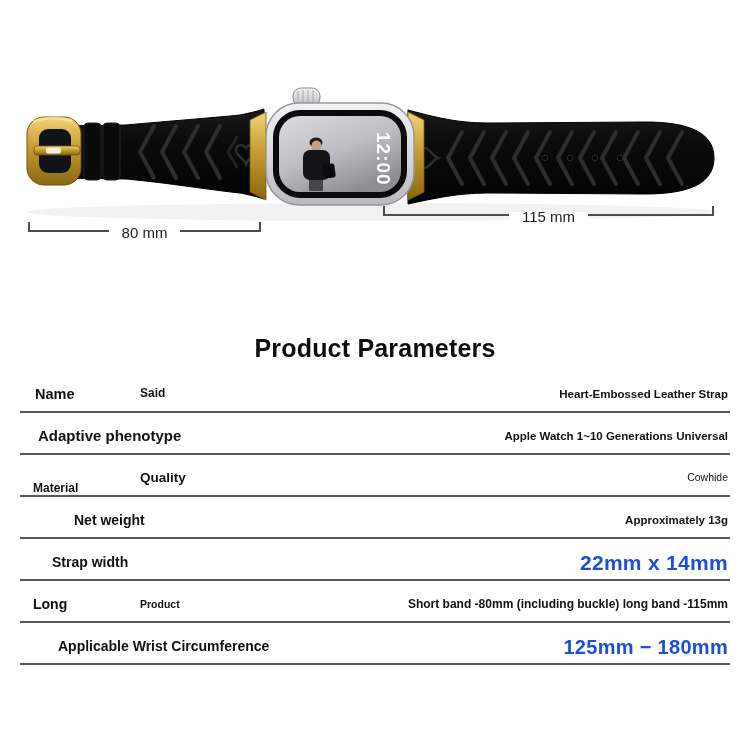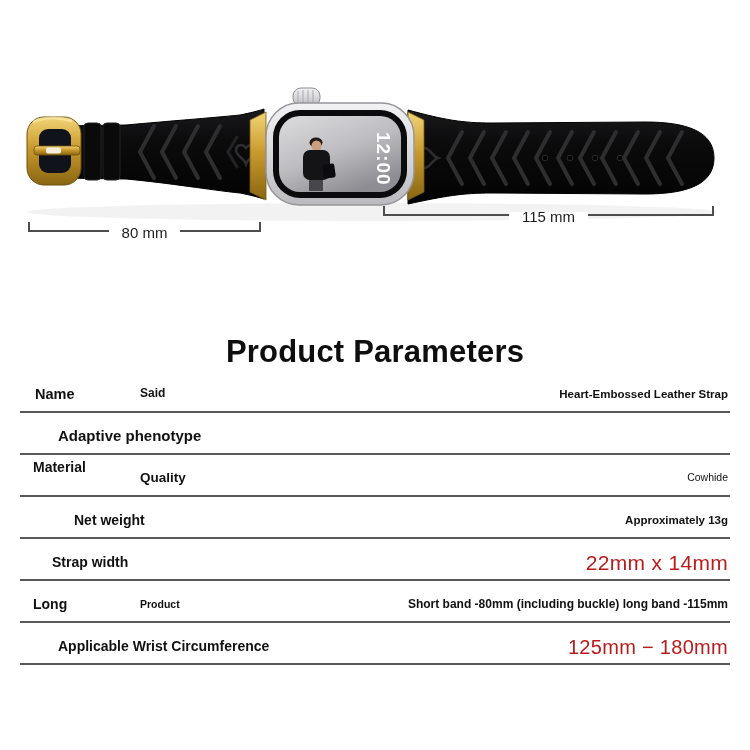--- a/index.html
+++ b/index.html
@@ -15,43 +15,43 @@
   .dim { position:absolute; display:flex; align-items:flex-end; height:12px; }
   .dim-tick { width:2px; height:10px; background:#4d4d4d; }
   .dim-seg { flex:1; height:2px; background:#4d4d4d; }
   .dim-label { font-size:15px; line-height:10px; color:#1d1d1d; background:#fff;
                padding:0 13px; transform:translateY(6px); white-space:nowrap; }
   .dim-short { left:28px;  top:220px; width:233px; }
   .dim-long  { left:383px; top:204px; width:331px; }
 
   
   .section-title { position:absolute; top:334px; left:0; width:750px; text-align:center;
-                   font-size:31px; font-weight:bold; letter-spacing:0.2px; color:#0e0e0e; }
+                   font-size:25px; font-weight:bold; letter-spacing:0.2px; color:#0e0e0e; }
 
   
   .ptable { position:absolute; left:20px; top:371px; width:710px; }
   .prow   { position:relative; height:42px; border-bottom:2px solid #59595b; }
   .plabel { position:absolute; bottom:9px;  font-weight:bold; font-size:14px; color:#111; white-space:nowrap; }
   .psub   { position:absolute; left:120px; bottom:11px; font-weight:bold; font-size:12px; color:#111; white-space:nowrap; }
   .pval   { position:absolute; right:2px; white-space:nowrap; color:#111; }
 
   .r1 .plabel { left:15px; font-size:14.5px; }
-  .r2 .plabel { left:18px; font-size:15px;margin-left:20px; }
-  .r3 .plabel { left:13px; font-size:14px; bottom:20px; }   
+  .r2 .plabel { left:18px; font-size:15px; }
+  .r3 .plabel { left:13px; font-size:12px; bottom:0; }   
   .r3 .psub   { font-size:13.5px; bottom:10px; }             
   .r4 .plabel { left:46px;padding-left:8px; }
   .r5 .plabel { left:32px; }
   .r6 .plabel { left:13px; }
   .r6 .psub   { font-size:10.5px; }
   .r7 .plabel { left:6px;margin-left:32px; }
 
   .val-sm { bottom:11px; font-weight:bold; font-size:11.5px; }
   .val-xs { bottom:12px; font-weight:normal; font-size:10.5px; }
   .val-md { bottom:10px; font-weight:bold; font-size:12px; }
-  .val-lg { bottom:4px;  font-weight:normal; font-size:21px; color:#b91c1c; letter-spacing:0.3px; }
+  .val-lg { bottom:4px;  font-weight:bold; font-size:21px; color:#1d4ed8; letter-spacing:0.3px; }
   .r7 .val-lg { font-size:20px; }
 </style>
 </head>
 <body>
 
 <div class="page">
 
   <div class="hero">
     <svg width="750" height="190" viewBox="0 0 750 190">
       <defs>
@@ -171,20 +171,21 @@
 
     <div class="prow r1">
       <span class="plabel">Name</span>
       <span class="psub">Said</span>
       <span class="pval val-sm">Heart-Embossed Leather Strap</span>
     </div>
 
     <div class="prow r2">
       <span class="plabel">Adaptive phenotype</span>
       <span class="psub"></span>
+      <span class="pval val-sm">Apple Watch 1~10 Generations Universal</span>
     </div>
 
     <div class="prow r3">
       <span class="plabel">Material</span>
       <span class="psub">Quality</span>
       <span class="pval val-xs">Cowhide</span>
     </div>
 
     <div class="prow r4">
       <span class="plabel">Net weight</span>

